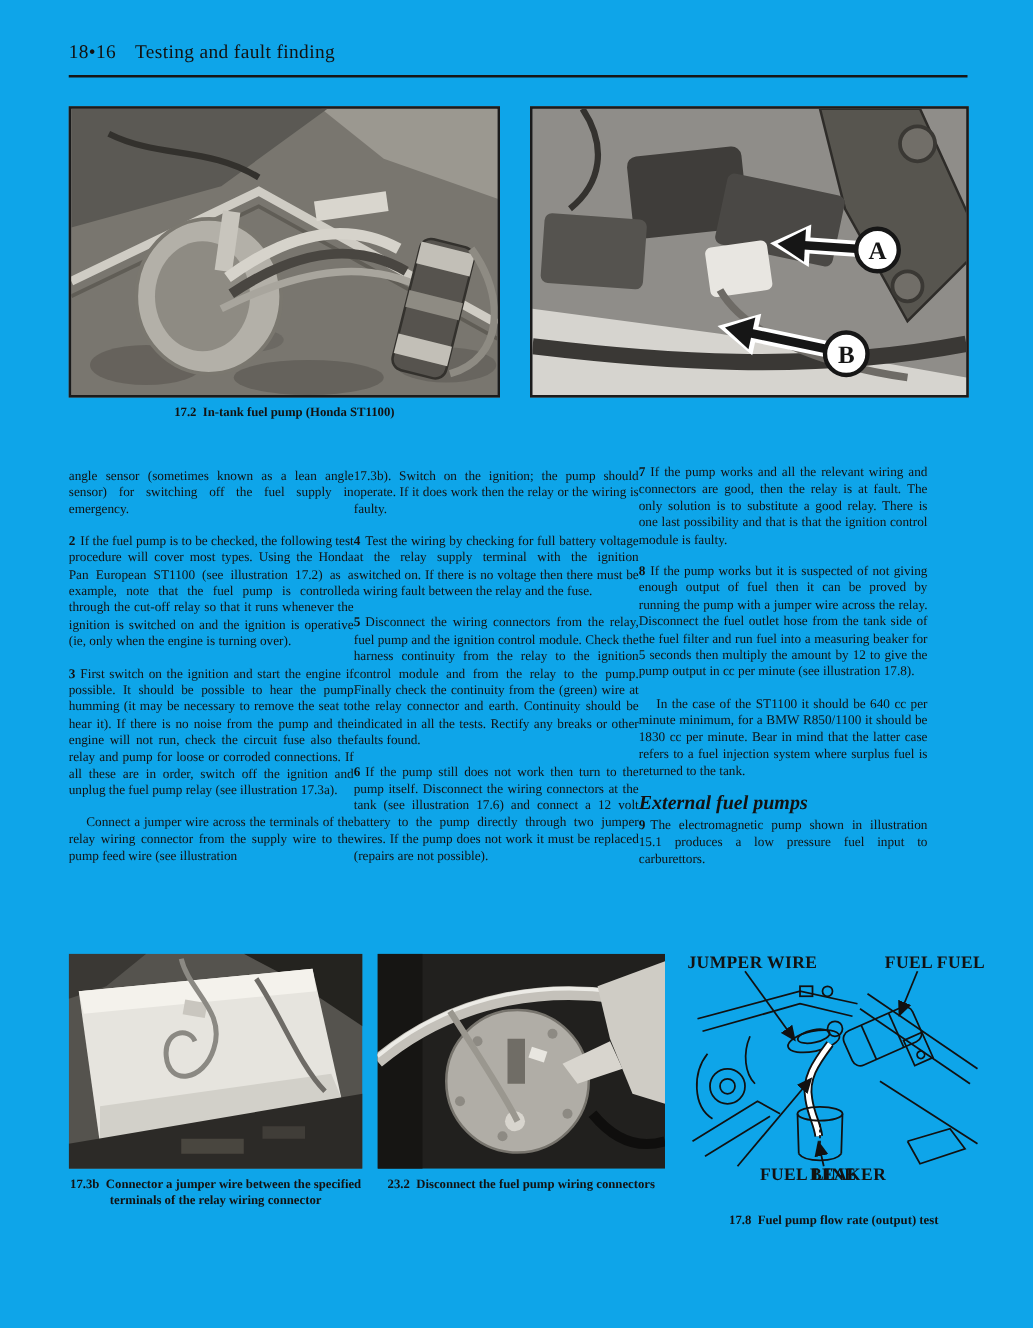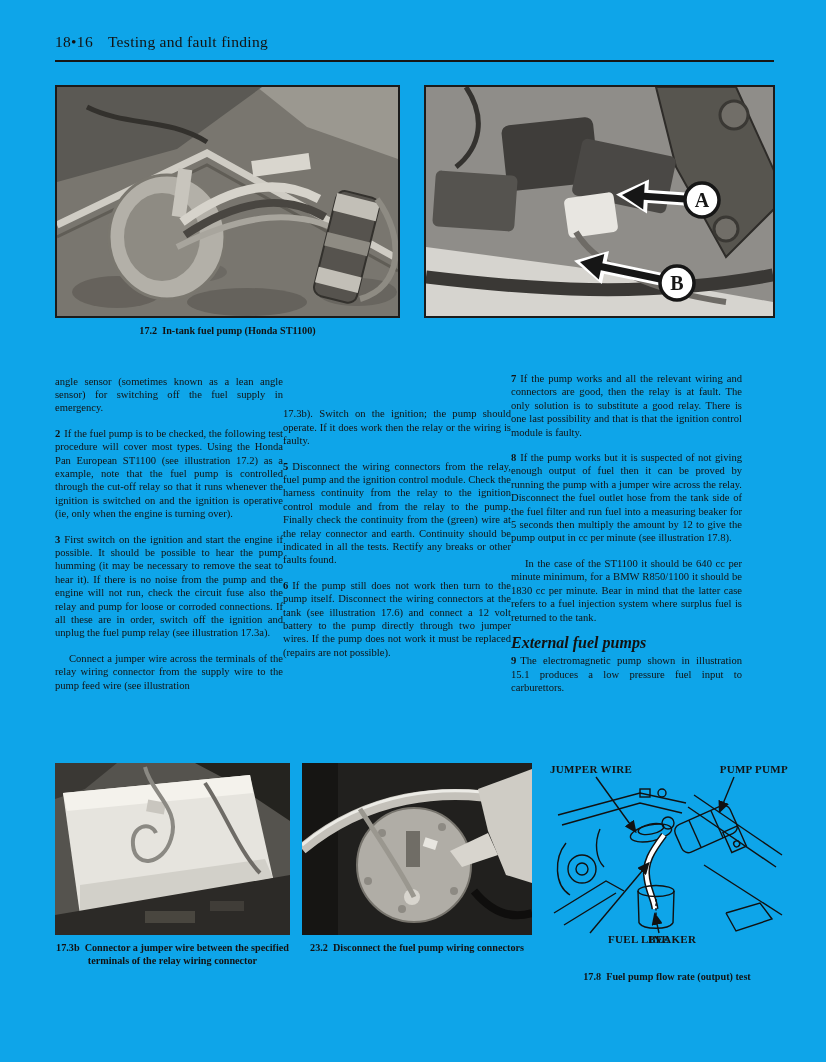--- a/index.html
+++ b/index.html
@@ -24,21 +24,21 @@
   .pnum{font-weight:bold;}
   .pnum:not(:empty){margin-right:4px;}
   p.indent{text-indent:14px;}
   .subhead{font-size:16px;font-weight:bold;font-style:italic;margin:1px 0 5px 0;text-align:left;}
   
   .figures-bottom{position:absolute;left:55px;top:763px;width:735px;display:flex;gap:12px;align-items:flex-start;}
   .fig-173b{width:235px;}
   .fig-176{width:230px;}
   .fig-178{width:246px;position:relative;}
   .fig-178 .art-zone{position:relative;width:246px;height:185px;}
-  .draw-label{position:absolute;font-weight:bold;font-size:11px;letter-spacing:.3px;white-space:nowrap;}
+  .draw-label{position:absolute;font-weight:bold;font-size:14px;letter-spacing:.3px;white-space:nowrap;}
   .lbl-jumper{left:6px;top:0;}
   .lbl-fuelpump{right:2px;top:0;}
   .lbl-fuelline{left:24px;top:170px;padding-left:40px;}
   .lbl-beaker{left:104px;top:170px;}
   .fig-178 .caption{margin-top:22px;}
   svg{display:block;}
 </style>
 </head>
 <body>
 
@@ -122,20 +122,21 @@
 
     <div class="col col-1">
       <p><b class="pnum"></b><span>angle sensor (sometimes known as a lean angle sensor) for switching off the fuel supply in emergency.</span></p>
       <p><b class="pnum">2</b><span>If the fuel pump is to be checked, the following test procedure will cover most types. Using the Honda Pan European ST1100 (see illustration 17.2) as a example, note that the fuel pump is controlled through the cut-off relay so that it runs whenever the ignition is switched on and the ignition is operative (ie, only when the engine is turning over).</span></p>
       <p><b class="pnum">3</b><span>First switch on the ignition and start the engine if possible. It should be possible to hear the pump humming (it may be necessary to remove the seat to hear it). If there is no noise from the pump and the engine will not run, check the circuit fuse also the relay and pump for loose or corroded connections. If all these are in order, switch off the ignition and unplug the fuel pump relay (see illustration 17.3a).</span></p>
       <p class="indent"><b class="pnum"></b><span>Connect a jumper wire across the terminals of the relay wiring connector from the supply wire to the pump feed wire (see illustration</span></p>
     </div>
 
     <div class="col col-2">
       <p><b class="pnum"></b><span>17.3b). Switch on the ignition; the pump should operate. If it does work then the relay or the wiring is faulty.</span></p>
+      <p><b class="pnum">4</b><span>Test the wiring by checking for full battery voltage at the relay supply terminal with the ignition switched on. If there is no voltage then there must be a wiring fault between the relay and the fuse.</span></p>
       <p><b class="pnum">5</b><span>Disconnect the wiring connectors from the relay, fuel pump and the ignition control module. Check the harness continuity from the relay to the ignition control module and from the relay to the pump. Finally check the continuity from the (green) wire at the relay connector and earth. Continuity should be indicated in all the tests. Rectify any breaks or other faults found.</span></p>
       <p><b class="pnum">6</b><span>If the pump still does not work then turn to the pump itself. Disconnect the wiring connectors at the tank (see illustration 17.6) and connect a 12 volt battery to the pump directly through two jumper wires. If the pump does not work it must be replaced (repairs are not possible).</span></p>
     </div>
 
     <div class="col col-3">
       <p><b class="pnum">7</b><span>If the pump works and all the relevant wiring and connectors are good, then the relay is at fault. The only solution is to substitute a good relay. There is one last possibility and that is that the ignition control module is faulty.</span></p>
       <p><b class="pnum">8</b><span>If the pump works but it is suspected of not giving enough output of fuel then it can be proved by running the pump with a jumper wire across the relay. Disconnect the fuel outlet hose from the tank side of the fuel filter and run fuel into a measuring beaker for 5 seconds then multiply the amount by 12 to give the pump output in cc per minute (see illustration 17.8).</span></p>
       <p class="indent"><b class="pnum"></b><span>In the case of the ST1100 it should be 640 cc per minute minimum, for a BMW R850/1100 it should be 1830 cc per minute. Bear in mind that the latter case refers to a fuel injection system where surplus fuel is returned to the tank.</span></p>
       <h3 class="subhead">External fuel pumps</h3>
       <p><b class="pnum">9</b><span>The electromagnetic pump shown in illustration 15.1 produces a low pressure fuel input to carburettors.</span></p>
@@ -185,21 +186,21 @@
           <polygon points="148,88 186,70 196,92 160,104" fill="#d8d5ce"></polygon>
           <path d="M172,128 C190,150 210,156 230,150" stroke="#0f0e0d" stroke-width="8" fill="none"></path>
         </svg>
       </div>
       <figcaption class="caption">23.2 Disconnect the fuel pump wiring connectors</figcaption>
     </figure>
 
     <figure class="fig-178">
       <div class="art-zone">
         <span class="draw-label lbl-jumper">JUMPER WIRE</span>
-        <span class="draw-label lbl-fuelpump">PUMP PUMP</span>
+        <span class="draw-label lbl-fuelpump">FUEL FUEL</span>
         <span class="draw-label lbl-fuelline">FUEL LINE</span>
         <span class="draw-label lbl-beaker">BEAKER</span>
         <svg width="246" height="185" viewBox="0 0 246 185">
           <defs>
             <marker id="ah" markerWidth="9" markerHeight="8" refX="7" refY="4" orient="auto">
               <polygon points="0,0 9,4 0,8" fill="#111"></polygon>
             </marker>
           </defs>
           <g stroke="#111" stroke-width="1.4" fill="none">
 

